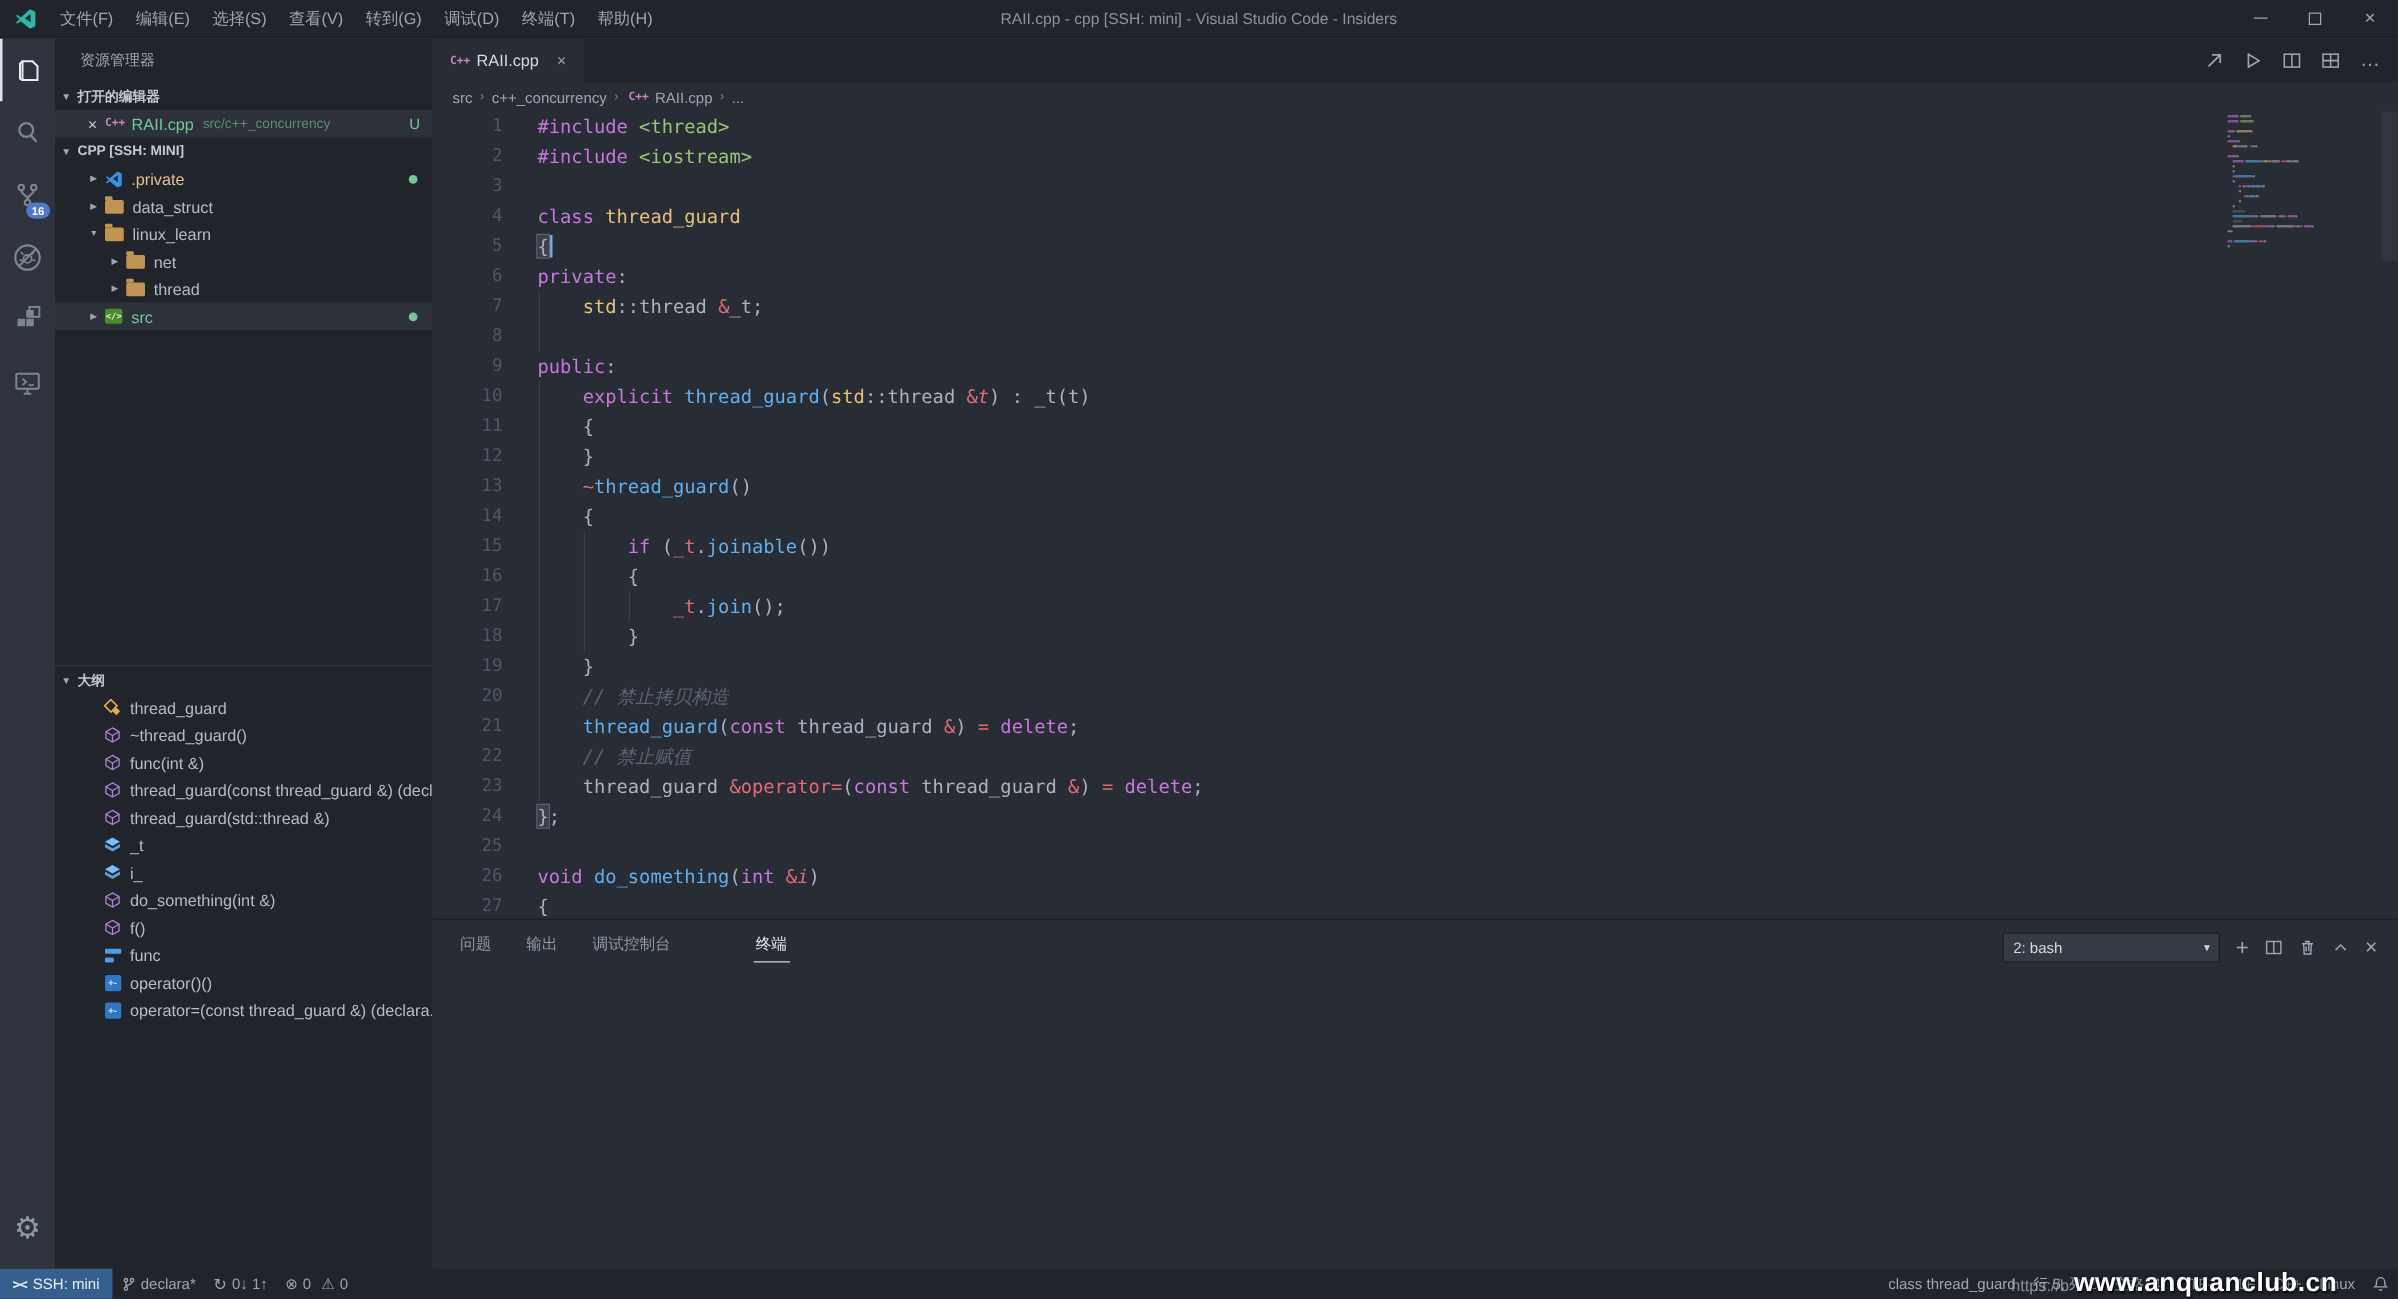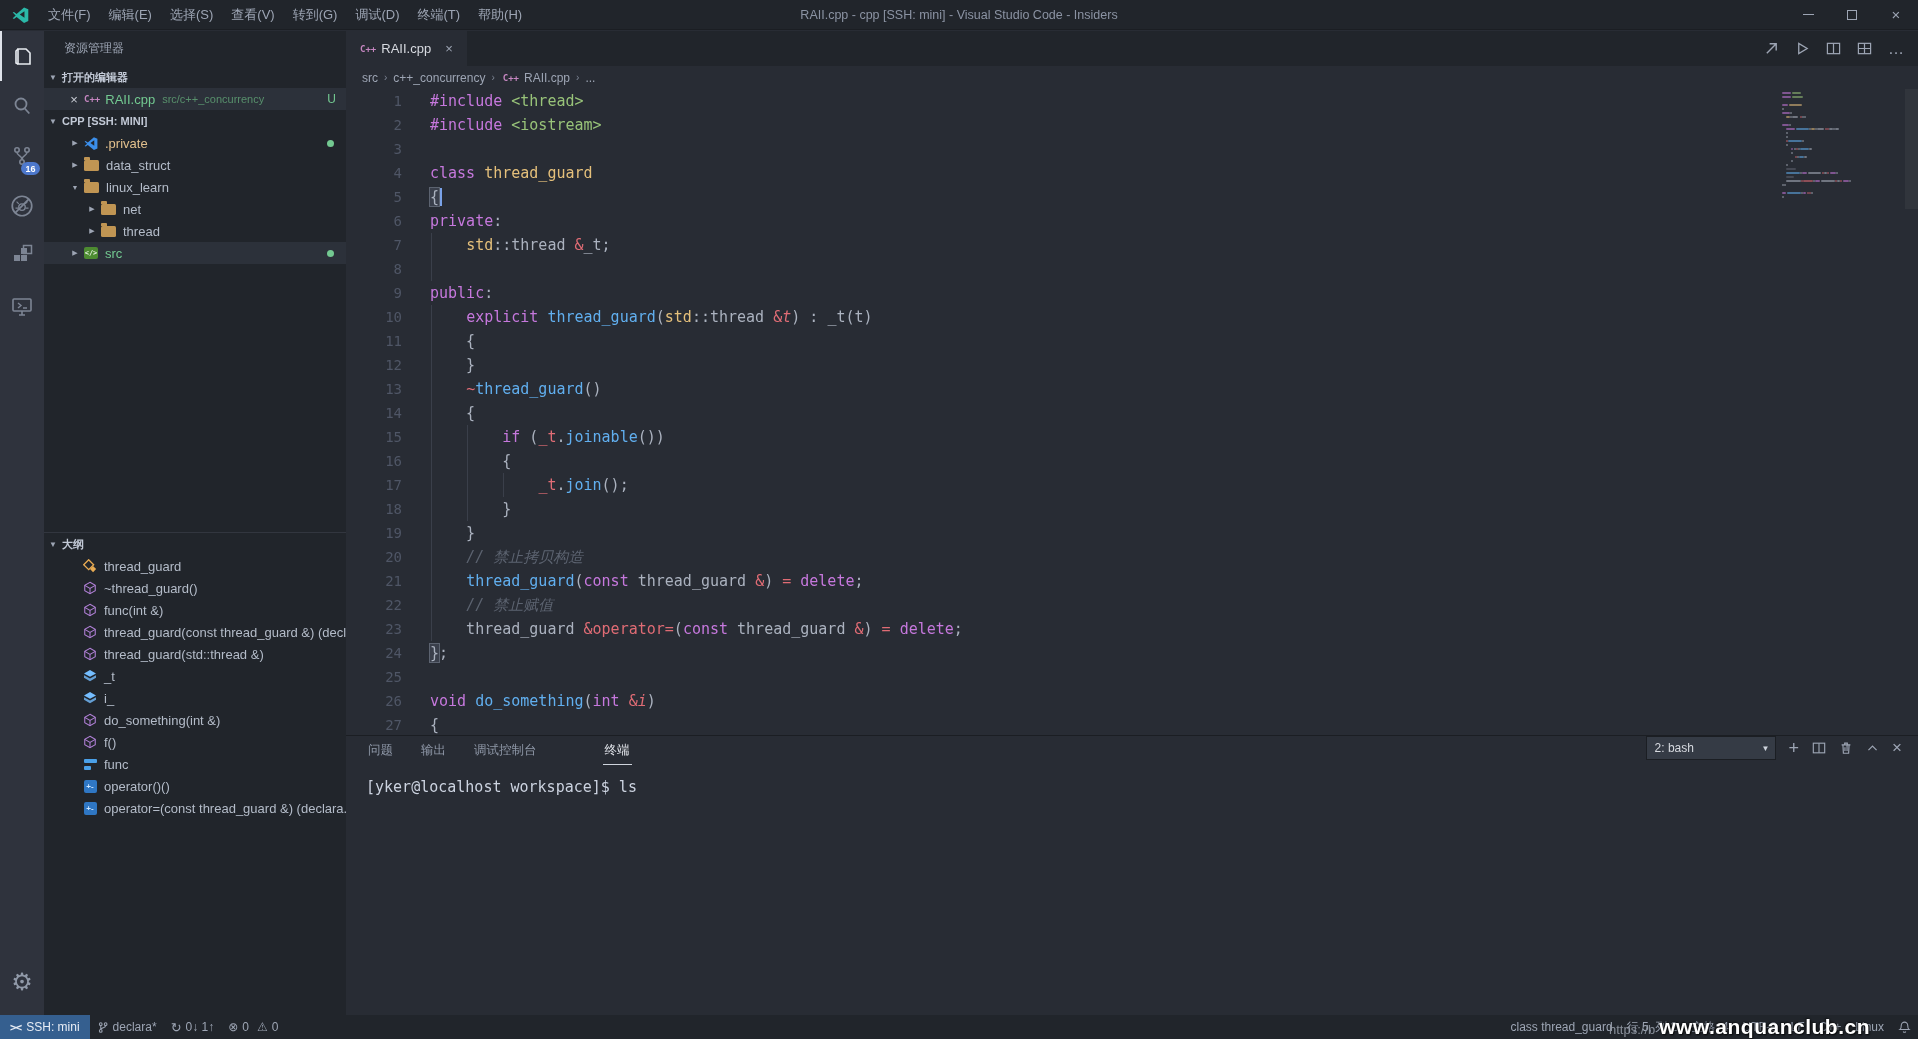--- a/index.html
+++ b/index.html
@@ -76,25 +76,25 @@
   .tok-cm{color:#5c6370;font-style:italic}
   .tok-bm{color:#abb2bf;background:#3a3f4b;outline:1px solid #5c6370;}
   .cursor-bar { display:inline-block; width:2px; height:18px; background:#7aa2e8; margin-left:1px; vertical-align:middle;}
   #minimap { position:absolute; top:2px; right:64px; width:72px; }
   .mm-row { height:4px; display:flex; align-items:center; }
   .mm-seg { height:2px; display:inline-block; opacity:.55; border-radius:1px; }
   #scrollbar-v { position:absolute; top:0; right:0; width:13px; height:120px; background:rgba(255,255,255,.045); }
 
   
   #panel { height:280px; flex-shrink:0; border-top:1px solid #1b1e23; display:flex; flex-direction:column; background:#282c34;}
-  #panel-header { height:34px; display:flex; align-items:flex-start; padding:0 16px 0 20px; flex-shrink:0;}
+  #panel-header { height:34px; display:flex; align-items:flex-end; padding:0 16px 0 20px; flex-shrink:0;}
   .panel-tab { margin-right:24px; font-size:12.5px; color:#8f98a8; padding:6px 2px 5px; }
   .panel-tab.active { color:#e4e7ed; border-bottom:1px solid #cfd4dd;margin-left:40px; }
   #panel-controls { margin-left:auto; display:flex; align-items:center; gap:13px; color:#9da5b4; }
-  #term-select { width:130px; height:24px; background:#353b45; border:1px solid #1b1e23; display:flex; align-items:center;
+  #term-select { width:174px; height:24px; background:#353b45; border:1px solid #1b1e23; display:flex; align-items:center;
     font-size:12px; color:#d7dae0; }
   #term-select .sel-label { flex:1; padding-left:8px; }
   #term-select .sel-arrow { width:18px; text-align:center; font-size:8px; color:#cfd4dd; }
   .pc-icon { font-size:15px; display:flex; align-items:center; }
   #terminal { padding:8px 0 0 20px; font-family:"DejaVu Sans Mono",monospace; font-size:15px; }
   .term-line { height:22px; white-space:pre; color:#ccd3e0; }
   .tok-db { color:#4097e8; }
   .tok-cu { display:inline-block; width:9px; height:17px; background:#aab2c0; vertical-align:text-bottom; }
 
   
@@ -634,21 +634,20 @@
             </span>
           <span class="pc-icon">
             <svg width="13" height="13" viewBox="0 0 16 16" fill="none" stroke="#9da5b4" stroke-width="1.5">
                 <path d="m3 10 5-5 5 5"></path>
               </svg>
             </span>
           <span class="pc-icon" style="font-size:17px;">×</span>
         </div>
       </div>
       <div id="terminal">
-          <div class="term-line"><span>[yker@localhost workspace]$ ls</span></div>
         </div>
     </div>
   </div>
 </div>
 
 <div id="statusbar">
   <div id="remote-chip">
     <span class="remote-glyph">&gt;&lt;</span>
     <span>SSH: mini</span>
   </div>

